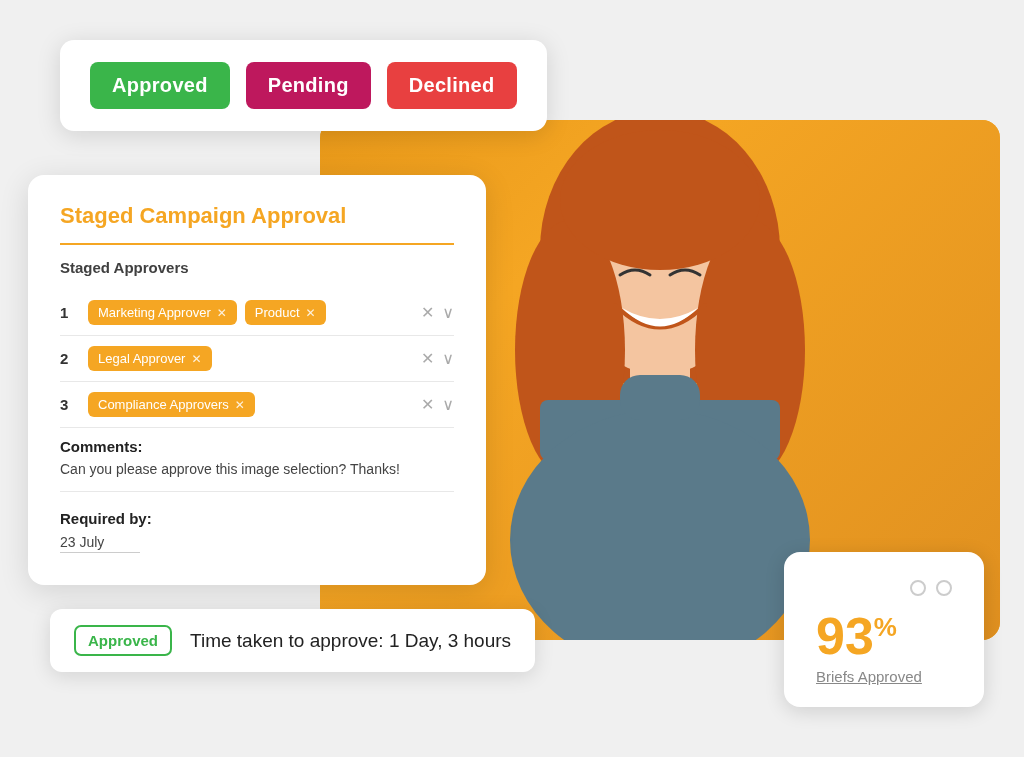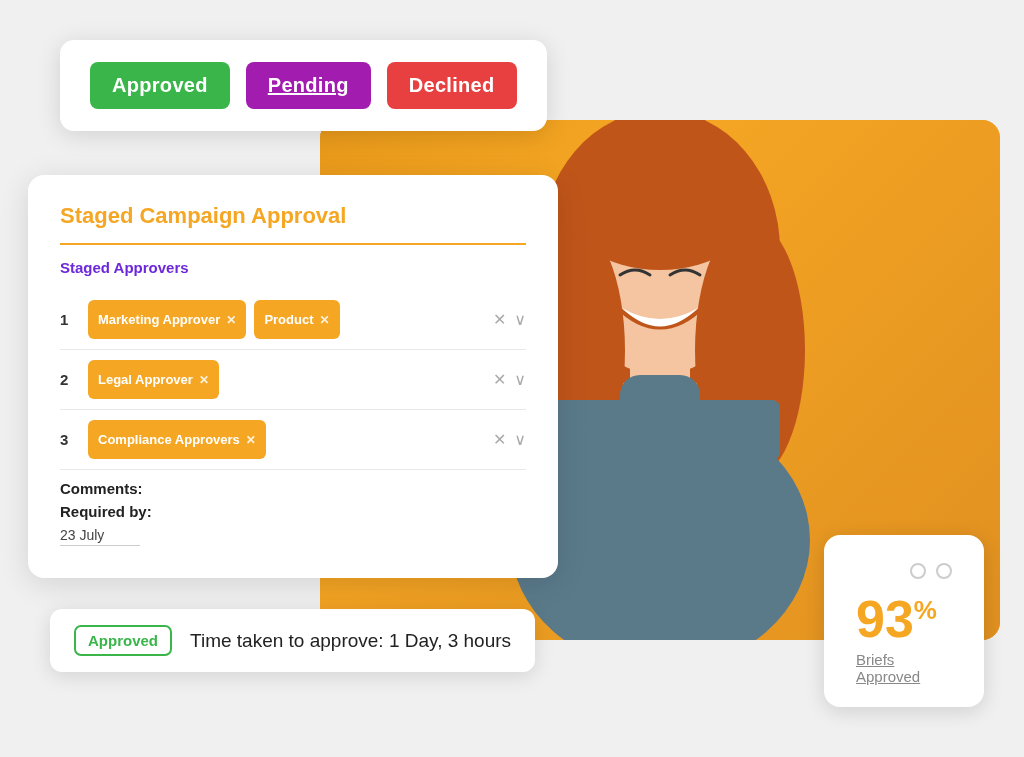--- a/index.html
+++ b/index.html
@@ -27,21 +27,21 @@
     }
     .badge {
       border-radius: 8px;
       padding: 12px 22px;
       font-size: 20px;
       font-weight: 700;
       color: white;
       letter-spacing: 0.3px;
     }
     .badge-approved { background: #3ab54a; }
-    .badge-pending { background: #a21caf; text-decoration: underline; }
+    .badge-pending { background: #be185d; }
     .badge-declined { background: #e84040; }
 
     
     .orange-panel {
       position: absolute;
       top: 120px;
       left: 320px;
       width: 680px;
       height: 520px;
       background: #f5a623;
@@ -64,39 +64,39 @@
       bottom: 0;
       left: 50%;
       transform: translateX(-50%);
     }
 
     
     .approval-card {
       position: absolute;
       top: 175px;
       left: 28px;
-      width: 530px;
+      width: 458px;
       background: white;
       border-radius: 16px;
       padding: 28px 32px 32px 32px;
       box-shadow: 0 6px 30px rgba(0,0,0,0.12);
       z-index: 8;
     }
     .approval-card-title {
       color: #f5a623;
       font-size: 22px;
       font-weight: 700;
       margin-bottom: 14px;
       padding-bottom: 14px;
       border-bottom: 2px solid #f5a623;
     }
     .approvers-label {
       font-weight: 700;
       font-size: 15px;
-      color: #6d28d9;
+      color: #404040;
       margin-bottom: 14px;
     }
     .approver-row {
       display: flex;
       align-items: center;
       gap: 10px;
       padding: 10px 0;
       border-bottom: 1px solid #e8e8e8;
     }
     .approver-num {
@@ -108,23 +108,23 @@
     .approver-tags {
       display: flex;
       gap: 8px;
       flex: 1;
       flex-wrap: wrap;
     }
     .approver-tag {
       background: #f5a623;
       color: white;
       border-radius: 6px;
-      padding: 12px 10px;
+      padding: 5px 10px;
       font-size: 13px;
-      font-weight: 700;
+      font-weight: 400;
       display: flex;
       align-items: center;
       gap: 6px;
     }
     .approver-tag .tag-x {
       font-size: 12px;
       opacity: 0.85;
       cursor: pointer;
     }
     .row-actions {
@@ -214,21 +214,21 @@
     }
 
     
     .stats-card {
       position: absolute;
       bottom: 50px;
       right: 40px;
       background: white;
       border-radius: 16px;
       padding: 28px 32px 22px 32px;
-      width: 160px;
+      width: 200px;
       box-shadow: 0 4px 20px rgba(0,0,0,0.14);
       z-index: 12;
     }
     .stats-card-icons {
       display: flex;
       gap: 10px;
       margin-bottom: 14px;
       justify-content: flex-end;
     }
     .stats-icon {
@@ -343,20 +343,21 @@
       </span>
     </div>
     <div class="row-actions">
       <span class="row-action-btn">✕</span>
       <span class="row-action-btn">∨</span>
     </div>
   </div>
 
   <div class="comments-section">
     <div class="comments-label">Comments:</div>
+    <div class="comments-text">Can you please approve this image selection? Thanks!</div>
   </div>
 
   <div>
     <div class="required-by-label">Required by:</div>
     <span class="required-by-value">23 July</span>
   </div>
 
 </div>
 
 <div class="approval-banner">

